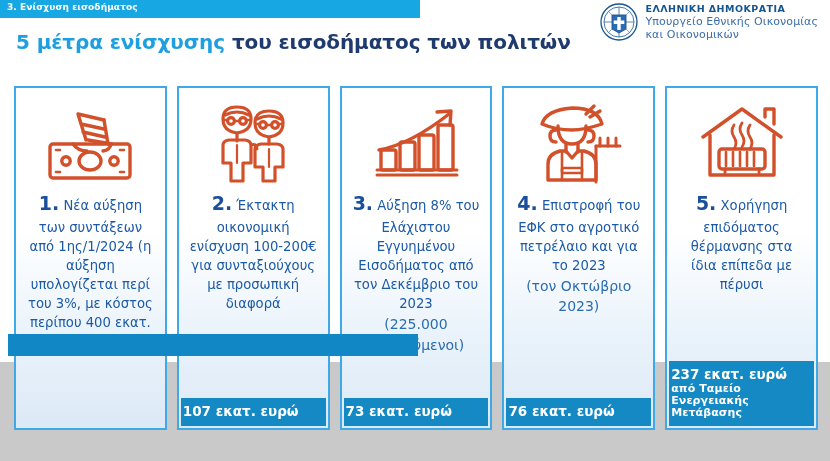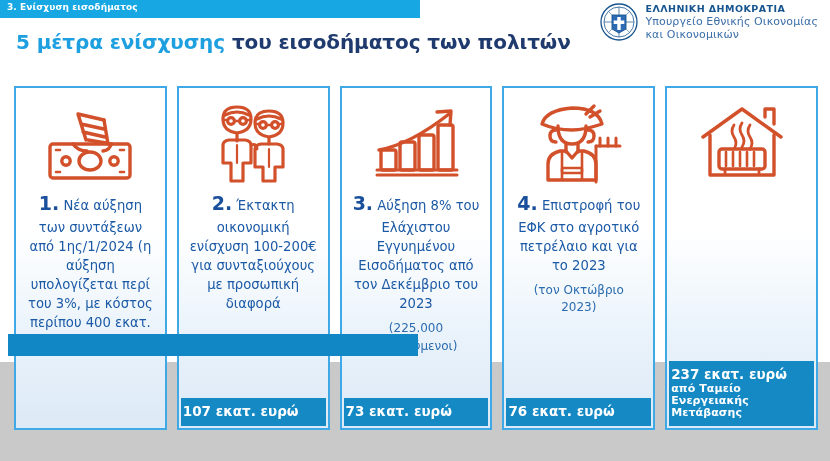--- a/index.html
+++ b/index.html
@@ -89,23 +89,23 @@
     line-height: 1.45;
     padding: 0 4px;
   }
   .card-num {
     color: #1a4f9c;
     font-weight: bold;
     font-size: 19px;
   }
   .card-note {
     display: block;
-    font-size: 12px;
+    font-size: 14px;
     color: #2b6cb0;
-    margin-top: 7px;
+    margin-top: 1px;
   }
   .badge {
     background: #1489c4;
     color: #ffffff;
     font-weight: bold;
     font-size: 13.5px;
     padding: 6px 2px 7px;
     line-height: 1.1;
     margin: 4px 2px 2px;
   }
@@ -272,20 +272,24 @@
           <svg width="94" height="82" viewBox="0 0 94 82" fill="none" stroke="#d2502a" stroke-width="3.4" stroke-linecap="round" stroke-linejoin="round">
             <path d="M8 34 L47 6 L86 34"></path>
             <path d="M15 32 L15 72 L79 72 L79 32"></path>
             <path d="M70 14 L70 6 L79 6 L79 21"></path>
             <path d="M39 22 Q35 28 39 34 Q43 40 39 46 M47 20 Q43 26 47 32 Q51 38 47 44 M55 22 Q51 28 55 34 Q59 40 55 46" stroke-width="2.8"></path>
             <rect x="24" y="46" width="46" height="20" rx="3"></rect>
             <path d="M31 49 L31 63 M38 49 L38 63 M45 49 L45 63 M52 49 L52 63 M59 49 L59 63" stroke-width="2.6"></path>
             <path d="M30 66 L30 70 M64 66 L64 70" stroke-width="2.8"></path>
           </svg>
         </div>
+        <div class="card-text">
+          <span class="card-num">5.</span>
+          <span>Χορήγηση επιδόματος θέρμανσης στα ίδια επίπεδα με πέρυσι</span>
+        </div>
       </div>
       <div class="badge">
         <span>237 εκατ. ευρώ</span>
         <span class="badge-sub">από Ταμείο Ενεργειακής Μετάβασης</span>
       </div>
     </div>
 
   </div>
 
   <div class="bottom-bar"></div>

